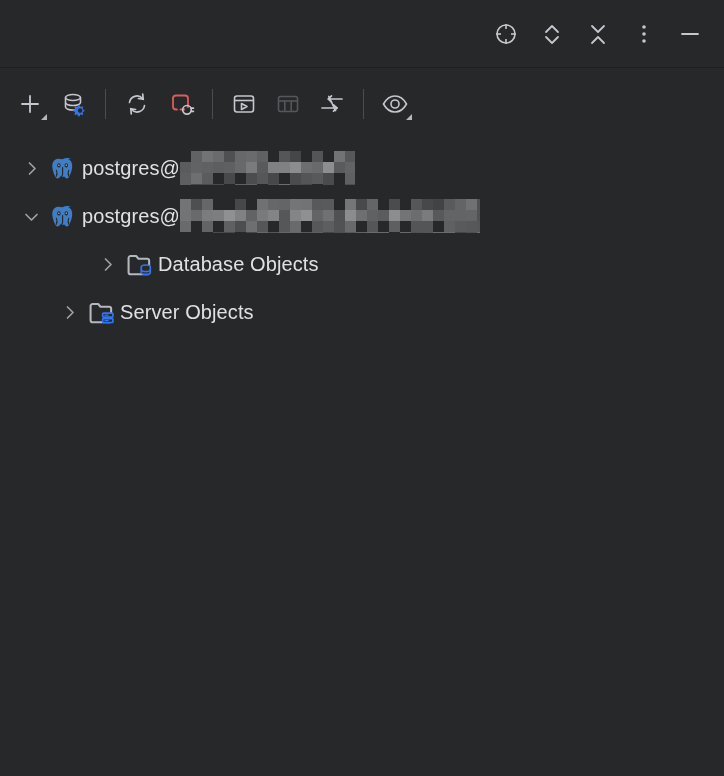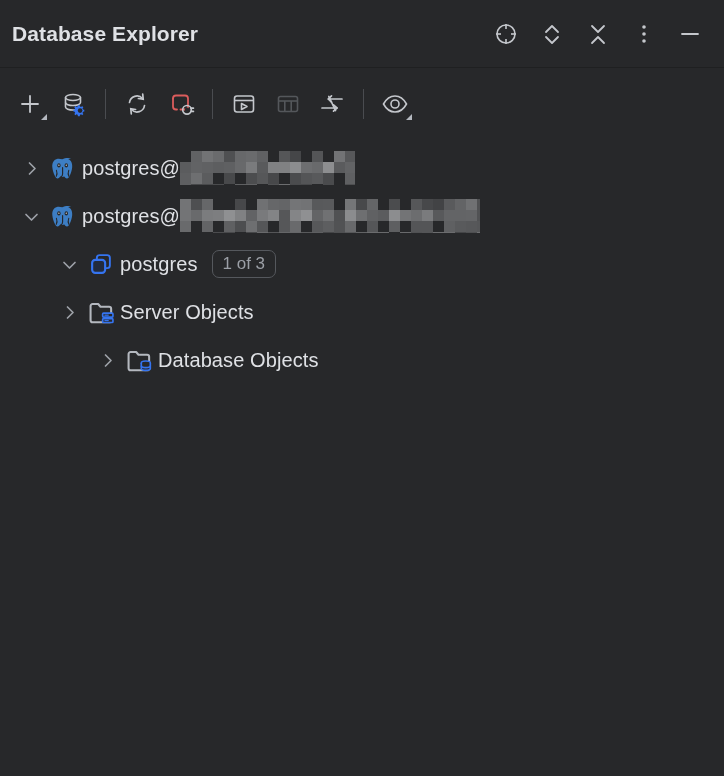--- a/index.html
+++ b/index.html
@@ -152,21 +152,20 @@
   }
   .redacted i {
     position: absolute;
     display: block;
   }
 </style>
 </head>
 <body>
 
 <div class="tool-window-header">
-  <div class="window-title">Database Explorer</div>
 
   <div class="header-actions">
 
     <div class="hdr-btn">
       <svg width="26" height="26" viewBox="0 0 26 26" fill="none" stroke="#c4c7cc" stroke-width="1.6">
         <circle cx="13" cy="13" r="9"></circle>
         <line x1="13" y1="3" x2="13" y2="8"></line>
         <line x1="13" y1="18" x2="13" y2="23"></line>
         <line x1="3" y1="13" x2="8" y2="13"></line>
         <line x1="18" y1="13" x2="23" y2="13"></line>
@@ -474,63 +473,47 @@
         <i style="left: 231px; top: 33px; width: 11px; height: 11px; background: rgb(80, 81, 83);"></i>
         <i style="left: 242px; top: 33px; width: 11px; height: 11px; background: rgb(84, 85, 87);"></i>
         <i style="left: 253px; top: 33px; width: 11px; height: 11px; background: rgb(108, 109, 111);"></i>
         <i style="left: 264px; top: 33px; width: 11px; height: 11px; background: rgb(107, 108, 110);"></i>
         <i style="left: 275px; top: 33px; width: 11px; height: 11px; background: rgb(68, 69, 71);"></i>
         <i style="left: 286px; top: 33px; width: 11px; height: 11px; background: rgb(78, 79, 81);"></i>
         <i style="left: 297px; top: 33px; width: 11px; height: 11px; background: rgb(110, 111, 113);"></i>
       </span>
     </div>
     <div class="tree-row">
-      <span class="indent" style="width: 46px;"></span>
+      <span class="indent" style="width: 84px;"></span>
       <span class="twisty">
         <svg width="19" height="19" viewBox="0 0 19 19">
-          <path d="M4 7.5 L9.5 13 L15 7.5" fill="none" stroke="#9da1a8" stroke-width="1.7" stroke-linecap="round" stroke-linejoin="round"></path>
+          <path d="M7.5 4 L13 9.5 L7.5 15" fill="none" stroke="#9da1a8" stroke-width="1.7" stroke-linecap="round" stroke-linejoin="round"></path>
         </svg>
       </span>
       <span class="node-icon">
-        <svg width="26" height="26" viewBox="0 0 22 22">
-          <rect x="7.5" y="3.5" width="11" height="11" rx="2.2" fill="none" stroke="#3574f0" stroke-width="1.6"></rect>
-     <rect x="3.5" y="7.5" width="11" height="11" rx="2.6" fill="#222b3d" stroke="#3574f0" stroke-width="1.8"></rect>
-        </svg>
-      </span>
-      <span class="node-label">postgres</span>
-      <span class="badge">1 of 3</span>
+        <svg width="27" height="27" viewBox="0 0 21 21">
+          <path d="M2 5.5 a1.6 1.6 0 0 1 1.6-1.6 h4.3 l1.8 2.1 h6.7 a1.6 1.6 0 0 1 1.6 1.6 v8.9 a1.6 1.6 0 0 1 -1.6 1.6 h-12.8 a1.6 1.6 0 0 1 -1.6-1.6 z" fill="none" stroke="#b4b8bf" stroke-width="1.6" stroke-linejoin="round"></path>
+     <ellipse cx="15.4" cy="12.4" rx="3.5" ry="1.5" fill="#27282a" stroke="#3574f0" stroke-width="1.3"></ellipse>
+     <path d="M11.9 12.4 v4.3 c0 .85 1.55 1.5 3.5 1.5 s3.5-.65 3.5-1.5 v-4.3" fill="#27282a" stroke="#3574f0" stroke-width="1.3"></path>
+     <path d="M11.9 14.6 c0 .85 1.55 1.5 3.5 1.5 s3.5-.65 3.5-1.5" fill="none" stroke="#3574f0" stroke-width="1.3"></path>
+        </svg>
+      </span>
+      <span class="node-label">Database Objects</span>
     </div>
     <div class="tree-row">
       <span class="indent" style="width: 46px;"></span>
       <span class="twisty">
         <svg width="19" height="19" viewBox="0 0 19 19">
           <path d="M7.5 4 L13 9.5 L7.5 15" fill="none" stroke="#9da1a8" stroke-width="1.7" stroke-linecap="round" stroke-linejoin="round"></path>
         </svg>
       </span>
       <span class="node-icon">
         <svg width="27" height="27" viewBox="0 0 21 21">
           <path d="M2 5.5 a1.6 1.6 0 0 1 1.6-1.6 h4.3 l1.8 2.1 h6.7 a1.6 1.6 0 0 1 1.6 1.6 v8.9 a1.6 1.6 0 0 1 -1.6 1.6 h-12.8 a1.6 1.6 0 0 1 -1.6-1.6 z" fill="none" stroke="#b4b8bf" stroke-width="1.6" stroke-linejoin="round"></path>
      <rect x="11.4" y="11" width="8" height="3.1" rx=".7" fill="#27282a" stroke="#3574f0" stroke-width="1.3"></rect>
      <rect x="11.4" y="15.2" width="8" height="3.1" rx=".7" fill="#27282a" stroke="#3574f0" stroke-width="1.3"></rect>
      <rect x="12.8" y="12.1" width="3.3" height=".95" fill="#3574f0"></rect>
      <rect x="12.8" y="16.3" width="3.3" height=".95" fill="#3574f0"></rect>
         </svg>
       </span>
       <span class="node-label">Server Objects</span>
     </div>
-    <div class="tree-row">
-      <span class="indent" style="width: 84px;"></span>
-      <span class="twisty">
-        <svg width="19" height="19" viewBox="0 0 19 19">
-          <path d="M7.5 4 L13 9.5 L7.5 15" fill="none" stroke="#9da1a8" stroke-width="1.7" stroke-linecap="round" stroke-linejoin="round"></path>
-        </svg>
-      </span>
-      <span class="node-icon">
-        <svg width="27" height="27" viewBox="0 0 21 21">
-          <path d="M2 5.5 a1.6 1.6 0 0 1 1.6-1.6 h4.3 l1.8 2.1 h6.7 a1.6 1.6 0 0 1 1.6 1.6 v8.9 a1.6 1.6 0 0 1 -1.6 1.6 h-12.8 a1.6 1.6 0 0 1 -1.6-1.6 z" fill="none" stroke="#b4b8bf" stroke-width="1.6" stroke-linejoin="round"></path>
-     <ellipse cx="15.4" cy="12.4" rx="3.5" ry="1.5" fill="#27282a" stroke="#3574f0" stroke-width="1.3"></ellipse>
-     <path d="M11.9 12.4 v4.3 c0 .85 1.55 1.5 3.5 1.5 s3.5-.65 3.5-1.5 v-4.3" fill="#27282a" stroke="#3574f0" stroke-width="1.3"></path>
-     <path d="M11.9 14.6 c0 .85 1.55 1.5 3.5 1.5 s3.5-.65 3.5-1.5" fill="none" stroke="#3574f0" stroke-width="1.3"></path>
-        </svg>
-      </span>
-      <span class="node-label">Database Objects</span>
-    </div>
   </div>
 
 </body></html>

